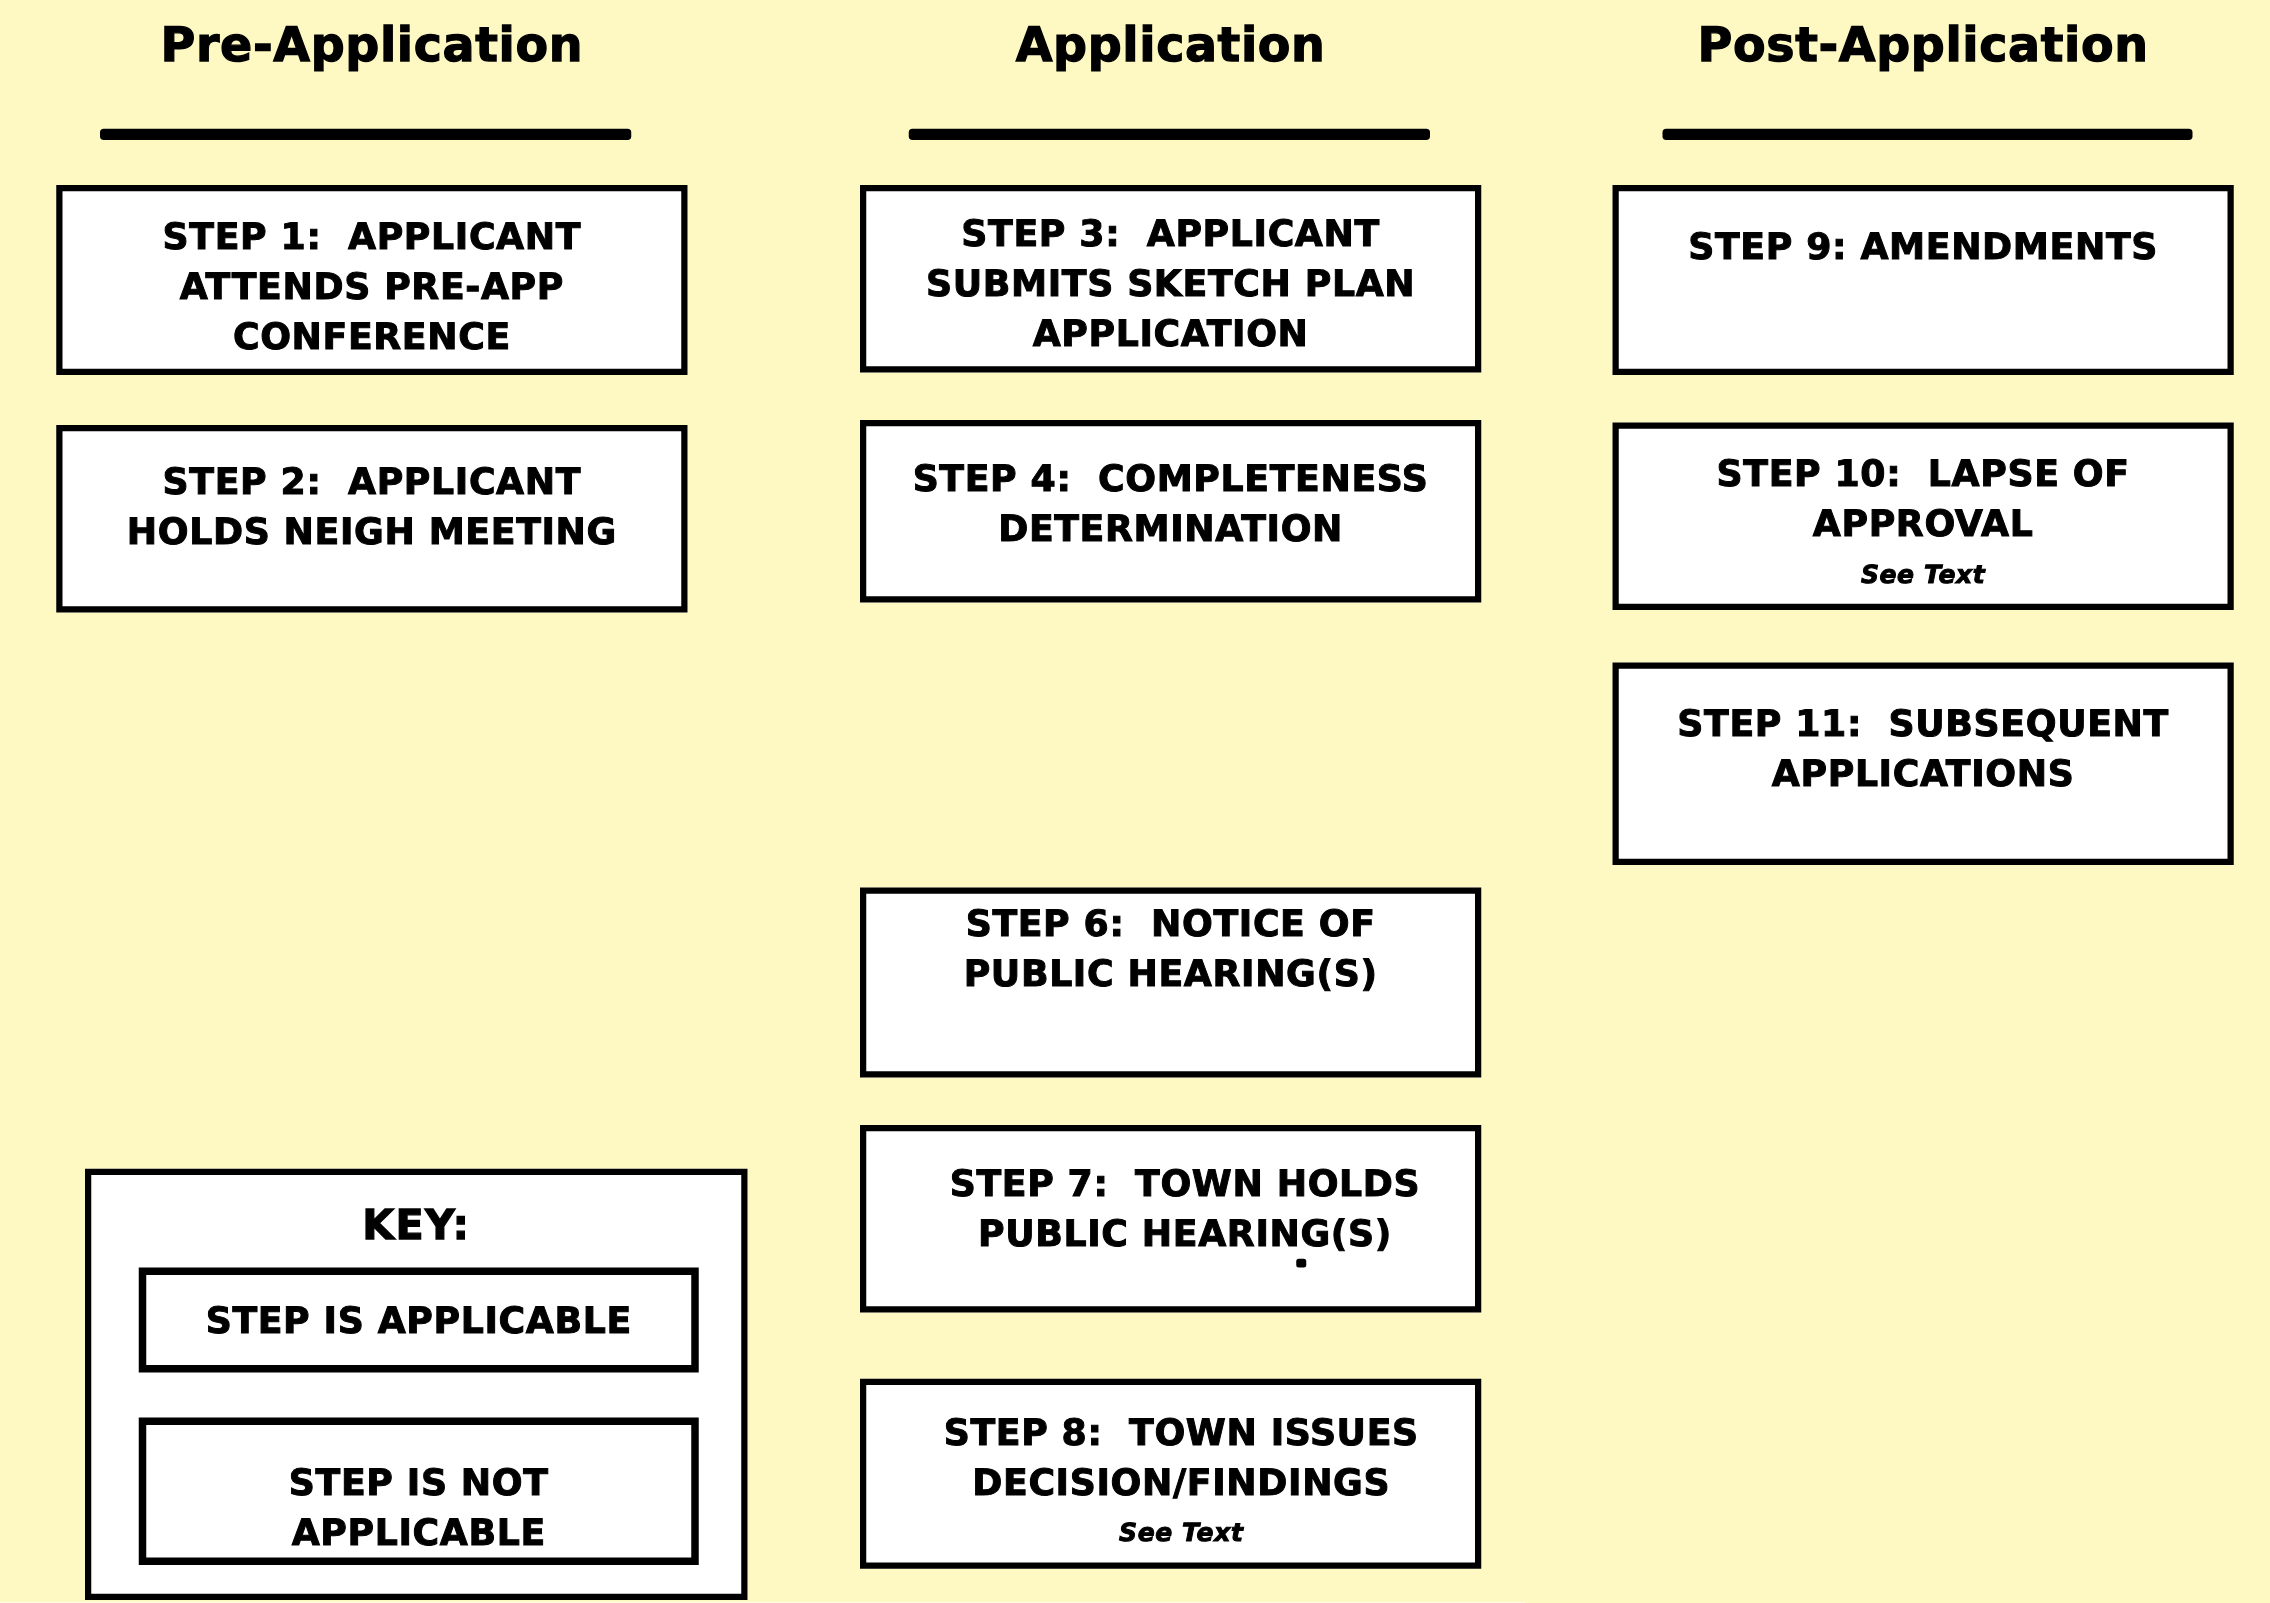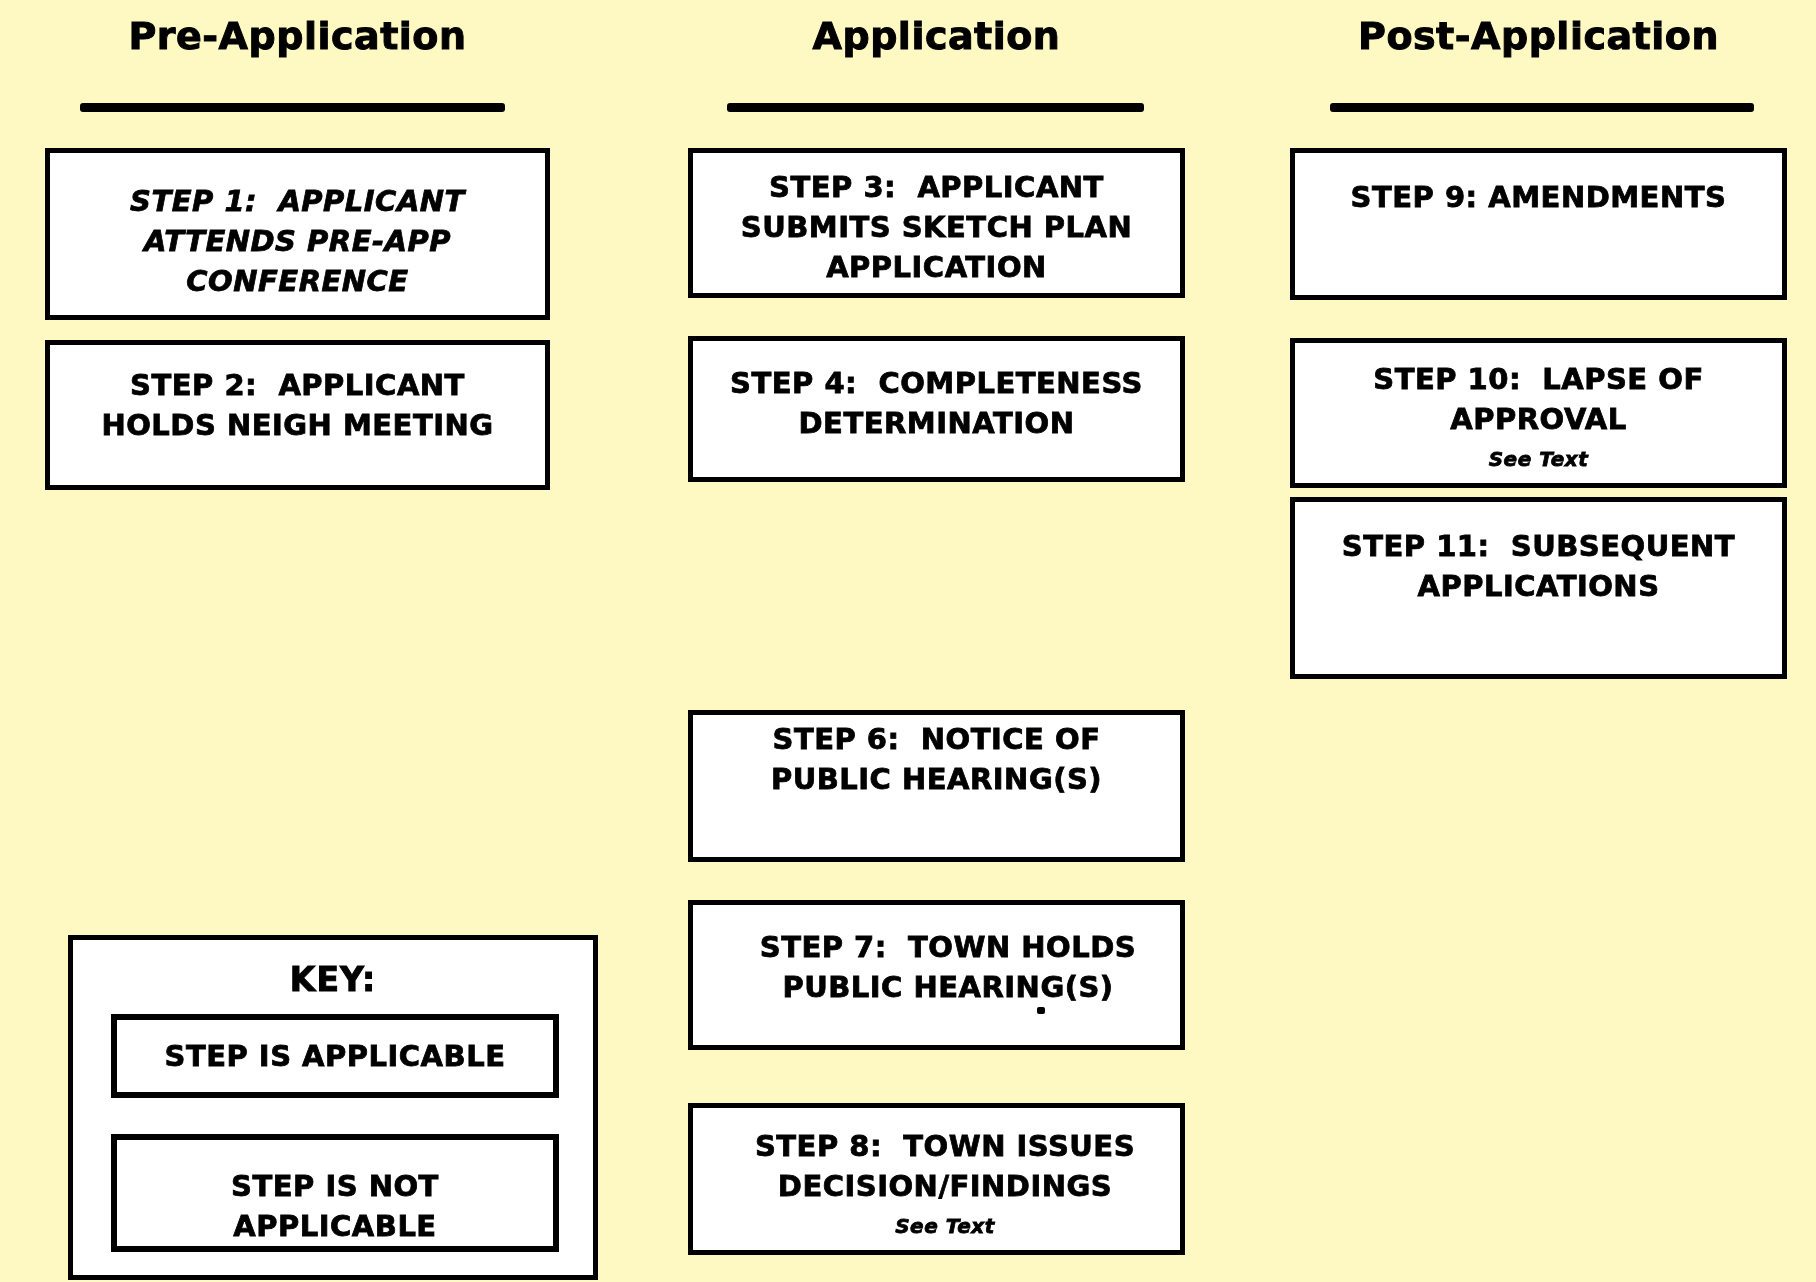--- a/index.html
+++ b/index.html
@@ -52,37 +52,37 @@
     font-size: 20px;
     font-weight: bold;
     font-style: italic;
     line-height: 40px;
     letter-spacing: 0.5px;
     -webkit-text-stroke: 0.8px #000;
   }
   
   #h1 { left: 45px;   top: 14px; width: 505px; }
   #u1 { left: 80px;   top: 103px; width: 425px; }
-  #b1 { left: 45px;  top: 148px; width: 505px; height: 172px; padding-top: 28px; font-style: italic; }
+  #b1 { left: 45px;  top: 148px; width: 505px; height: 152px; padding-top: 16px; }
   #b2 { left: 45px;  top: 340px; width: 505px; height: 150px; padding-top: 20px; }
   
   #h2 { left: 688px;  top: 14px; width: 497px; }
   #u2 { left: 727px;  top: 103px; width: 417px; }
   #b3 { left: 688px; top: 148px; width: 497px; height: 150px; padding-top: 14px; }
   #b4 { left: 688px; top: 336px; width: 497px; height: 146px; padding-top: 22px; }
   #b5 { left: 688px; top: 523px; width: 497px; height: 150px; padding-top: 26px; }
   #b6 { left: 688px; top: 710px; width: 497px; height: 152px; padding-top: 4px; }
   #b7 { left: 688px; top: 900px; width: 497px; height: 150px; padding-top: 22px; padding-left: 23px; }
   #b8 { left: 688px; top: 1103px; width: 497px; height: 152px; padding-top: 18px; padding-left: 17px; }
   
   #h3 { left: 1290px; top: 14px; width: 497px; }
   #u3 { left: 1330px; top: 103px; width: 424px; }
   #b9  { left: 1290px; top: 148px; width: 497px; height: 152px; padding-top: 24px; }
   #b10 { left: 1290px; top: 338px; width: 497px; height: 150px; padding-top: 16px; }
-  #b11 { left: 1290px; top: 497px; width: 497px; height: 182px; padding-top: 24px; }
+  #b11 { left: 1290px; top: 530px; width: 497px; height: 162px; padding-top: 24px; }
   
   .key-box {
     position: absolute;
     left: 68px;
     top: 935px;
     width: 530px;
     height: 345px;
     background: #ffffff;
     border: 5px solid #000000;
     box-sizing: border-box;

